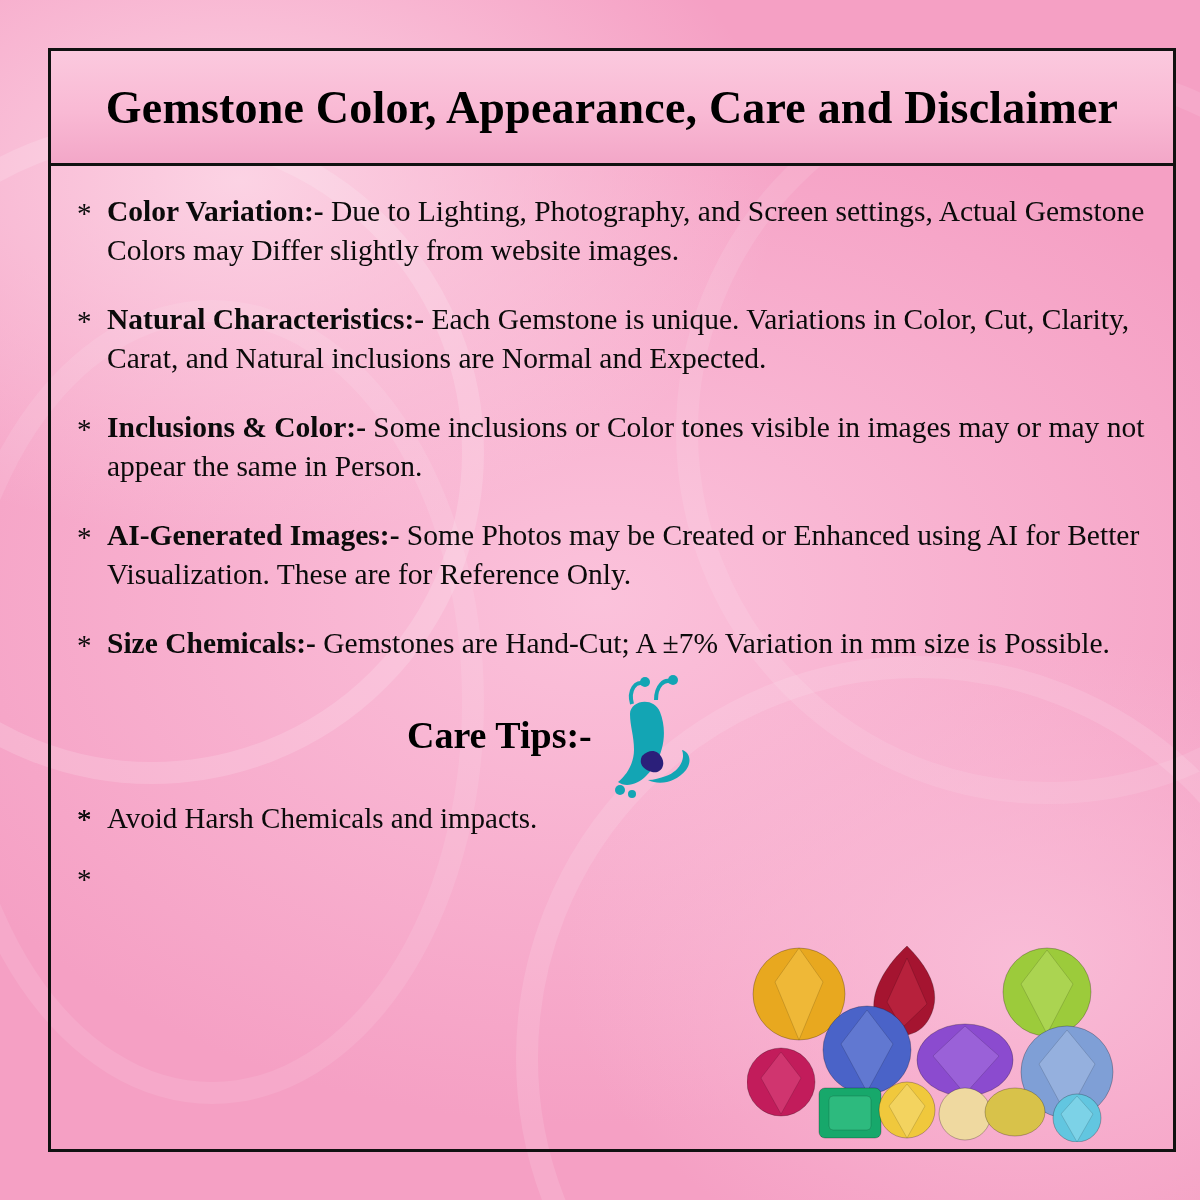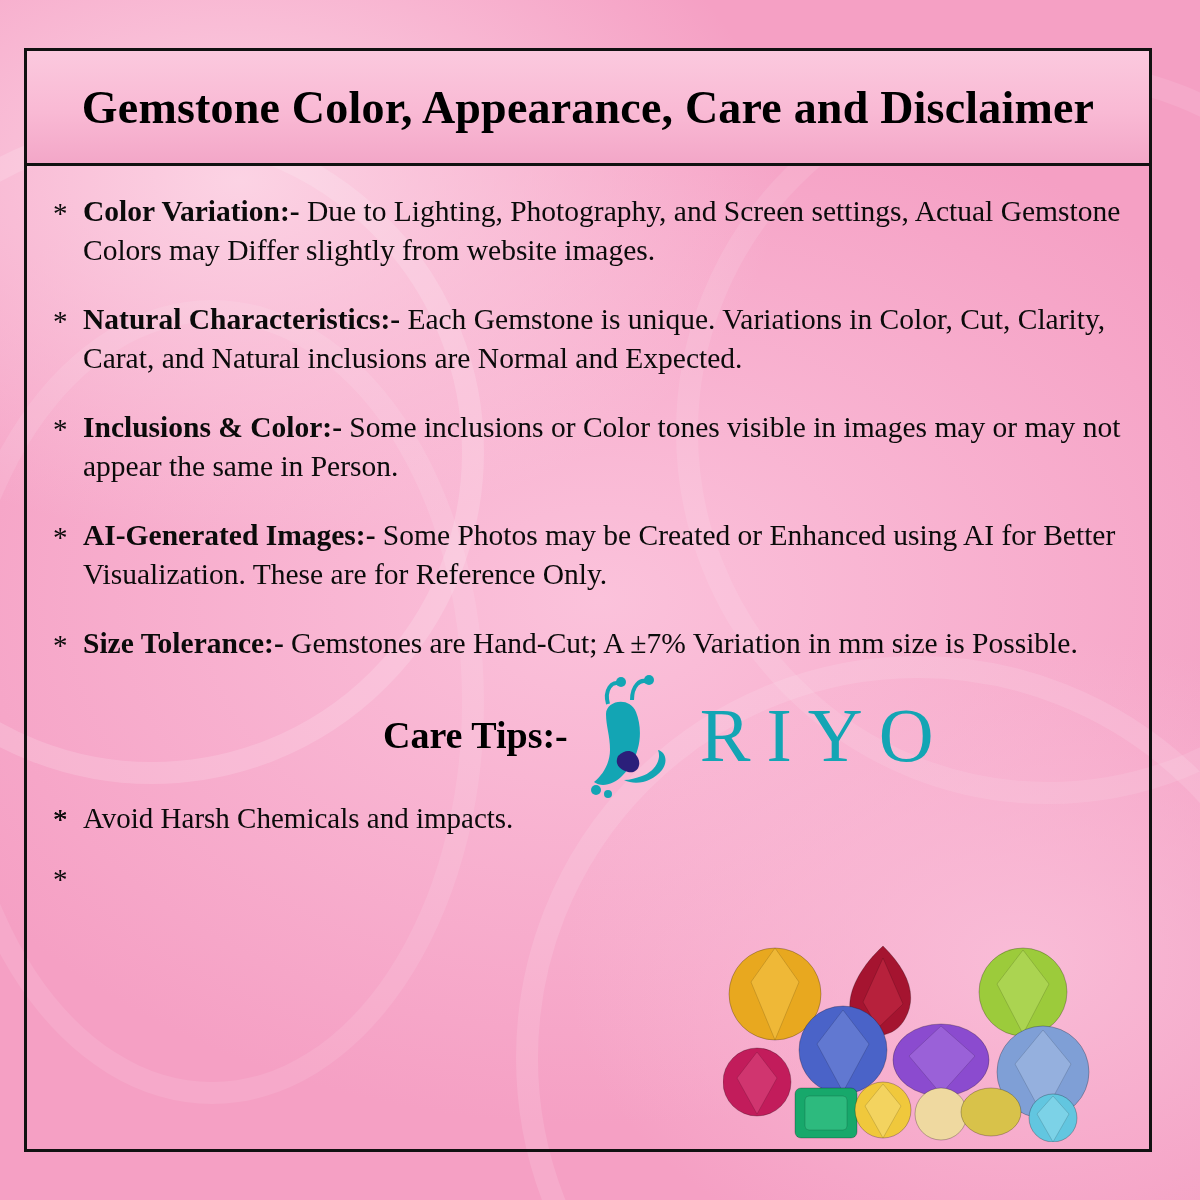--- a/index.html
+++ b/index.html
@@ -28,21 +28,21 @@
     border: 22px solid rgba(255,255,255,0.16);
     pointer-events: none;
   }
   .swirl.s1 { left: -180px; top: 120px; width: 620px; height: 620px; }
   .swirl.s2 { left: -60px; top: 300px; width: 500px; height: 760px; border-color: rgba(255,255,255,0.10); }
   .swirl.s3 { right: -220px; top: 60px; width: 700px; height: 700px; border-color: rgba(255,255,255,0.10); }
   .swirl.s4 { right: -120px; bottom: -260px; width: 760px; height: 760px; border-color: rgba(255,255,255,0.12); }
 
   .card {
     position: absolute;
-    left: 24px;
+    left: 48px;
     top: 48px;
     width: 1128px;
     height: 1104px;
     box-sizing: border-box;
     border: 3px solid #111;
     background: transparent;
   }
   .title-band {
     position: relative;
     height: 112px;
@@ -174,40 +174,39 @@
         <b>Inclusions &amp; Color:-</b><span> Some inclusions or Color tones visible in images may or may not appear the same in Person.</span>
       </div>
 
       <div class="bullet">
         <span class="star">*</span>
         <b>AI-Generated Images:-</b><span> Some Photos may be Created or Enhanced using AI for Better Visualization. These are for Reference Only.</span>
       </div>
 
       <div class="bullet">
         <span class="star">*</span>
-        <b>Size Tolerance:-</b><span> Gemstones are Hand-Cut; A ±7% Variation in mm size is Possible.</span>
+        <b>Size Chemicals:-</b><span> Gemstones are Hand-Cut; A ±7% Variation in mm size is Possible.</span>
       </div>
 
       <div class="care-row">
         <div class="care-title">Care Tips:-</div>
         <div class="brand">
           <svg class="peacock" viewBox="0 0 120 130">
             <g fill="none" stroke="#13a5b4" stroke-width="4">
               <path d="M34 34 C30 20 38 10 46 14"></path>
               <path d="M58 30 C58 16 66 8 74 12"></path>
             </g>
             <circle cx="47" cy="12" r="5" fill="#13a5b4"></circle>
             <circle cx="75" cy="10" r="5" fill="#13a5b4"></circle>
             <path d="M32 44 C32 30 56 26 62 42 C70 62 66 88 48 106 C40 114 28 118 20 112 C30 104 36 92 36 80 C36 66 32 56 32 44 Z" fill="#13a5b4"></path>
             <path d="M44 86 C52 78 60 80 64 88 C68 96 62 104 54 102 C46 100 40 94 44 86 Z" fill="#2b1f7a"></path>
             <path d="M50 110 C62 116 78 112 88 100 C94 92 92 82 84 80 C88 90 80 102 68 106 C62 108 56 110 50 110 Z" fill="#13a5b4"></path>
             <circle cx="22" cy="120" r="5" fill="#13a5b4"></circle>
             <circle cx="34" cy="124" r="4" fill="#13a5b4"></circle>
           </svg>
-          <div class="brand-name">RIYO</div>
         </div>
       </div>
 
       <div class="care-list">
         <div class="care-item">
           <span class="star">*</span>
         </div>
         <div class="care-item">
           <span class="star">*</span>
           <span>Avoid Harsh Chemicals and impacts.</span>

